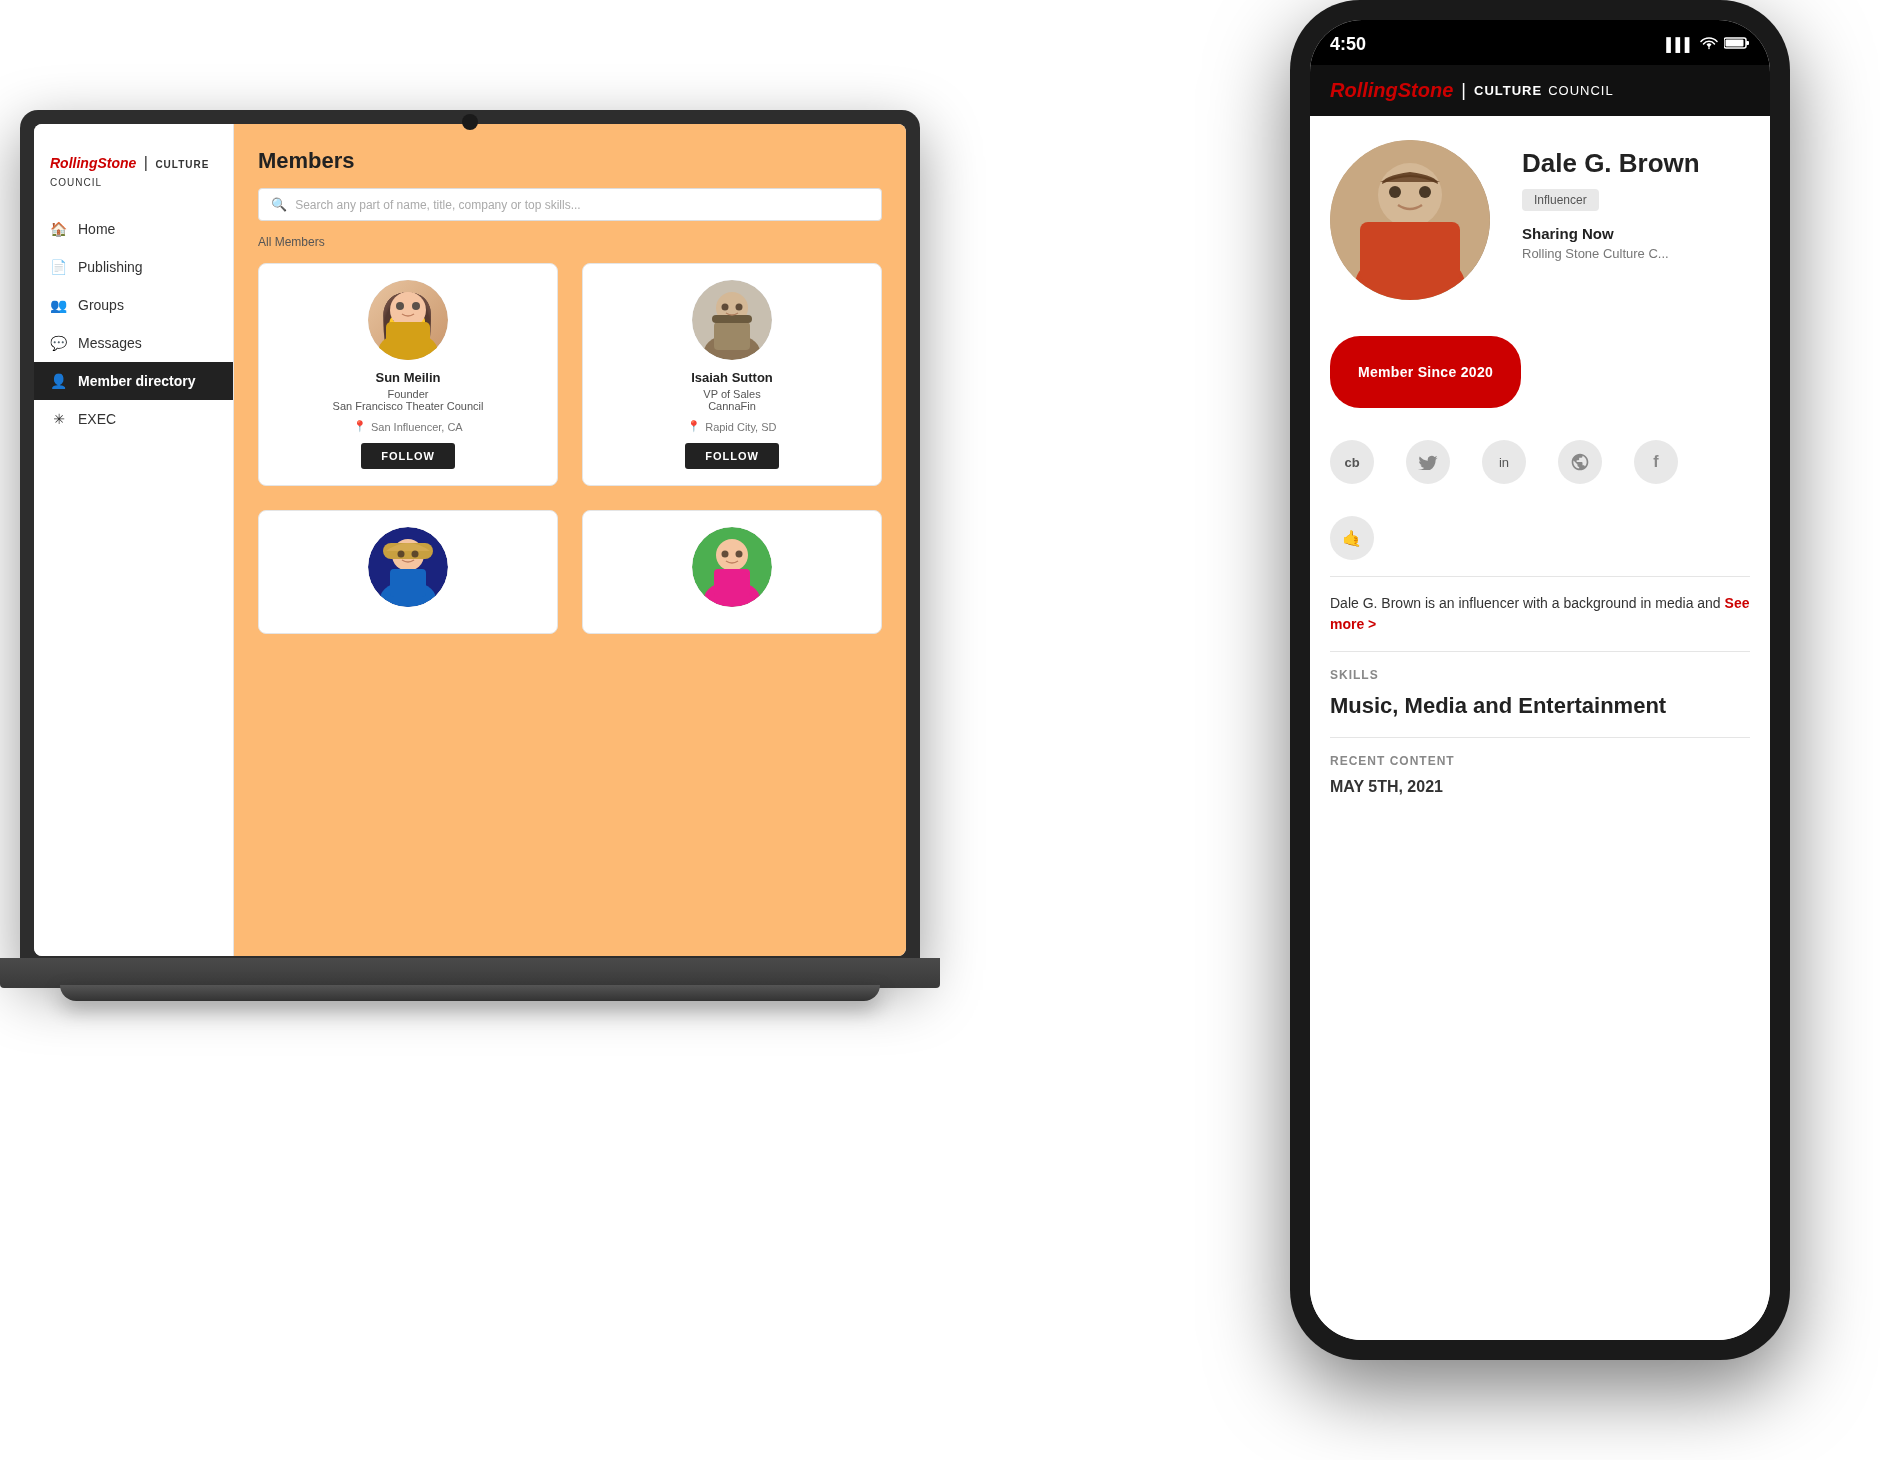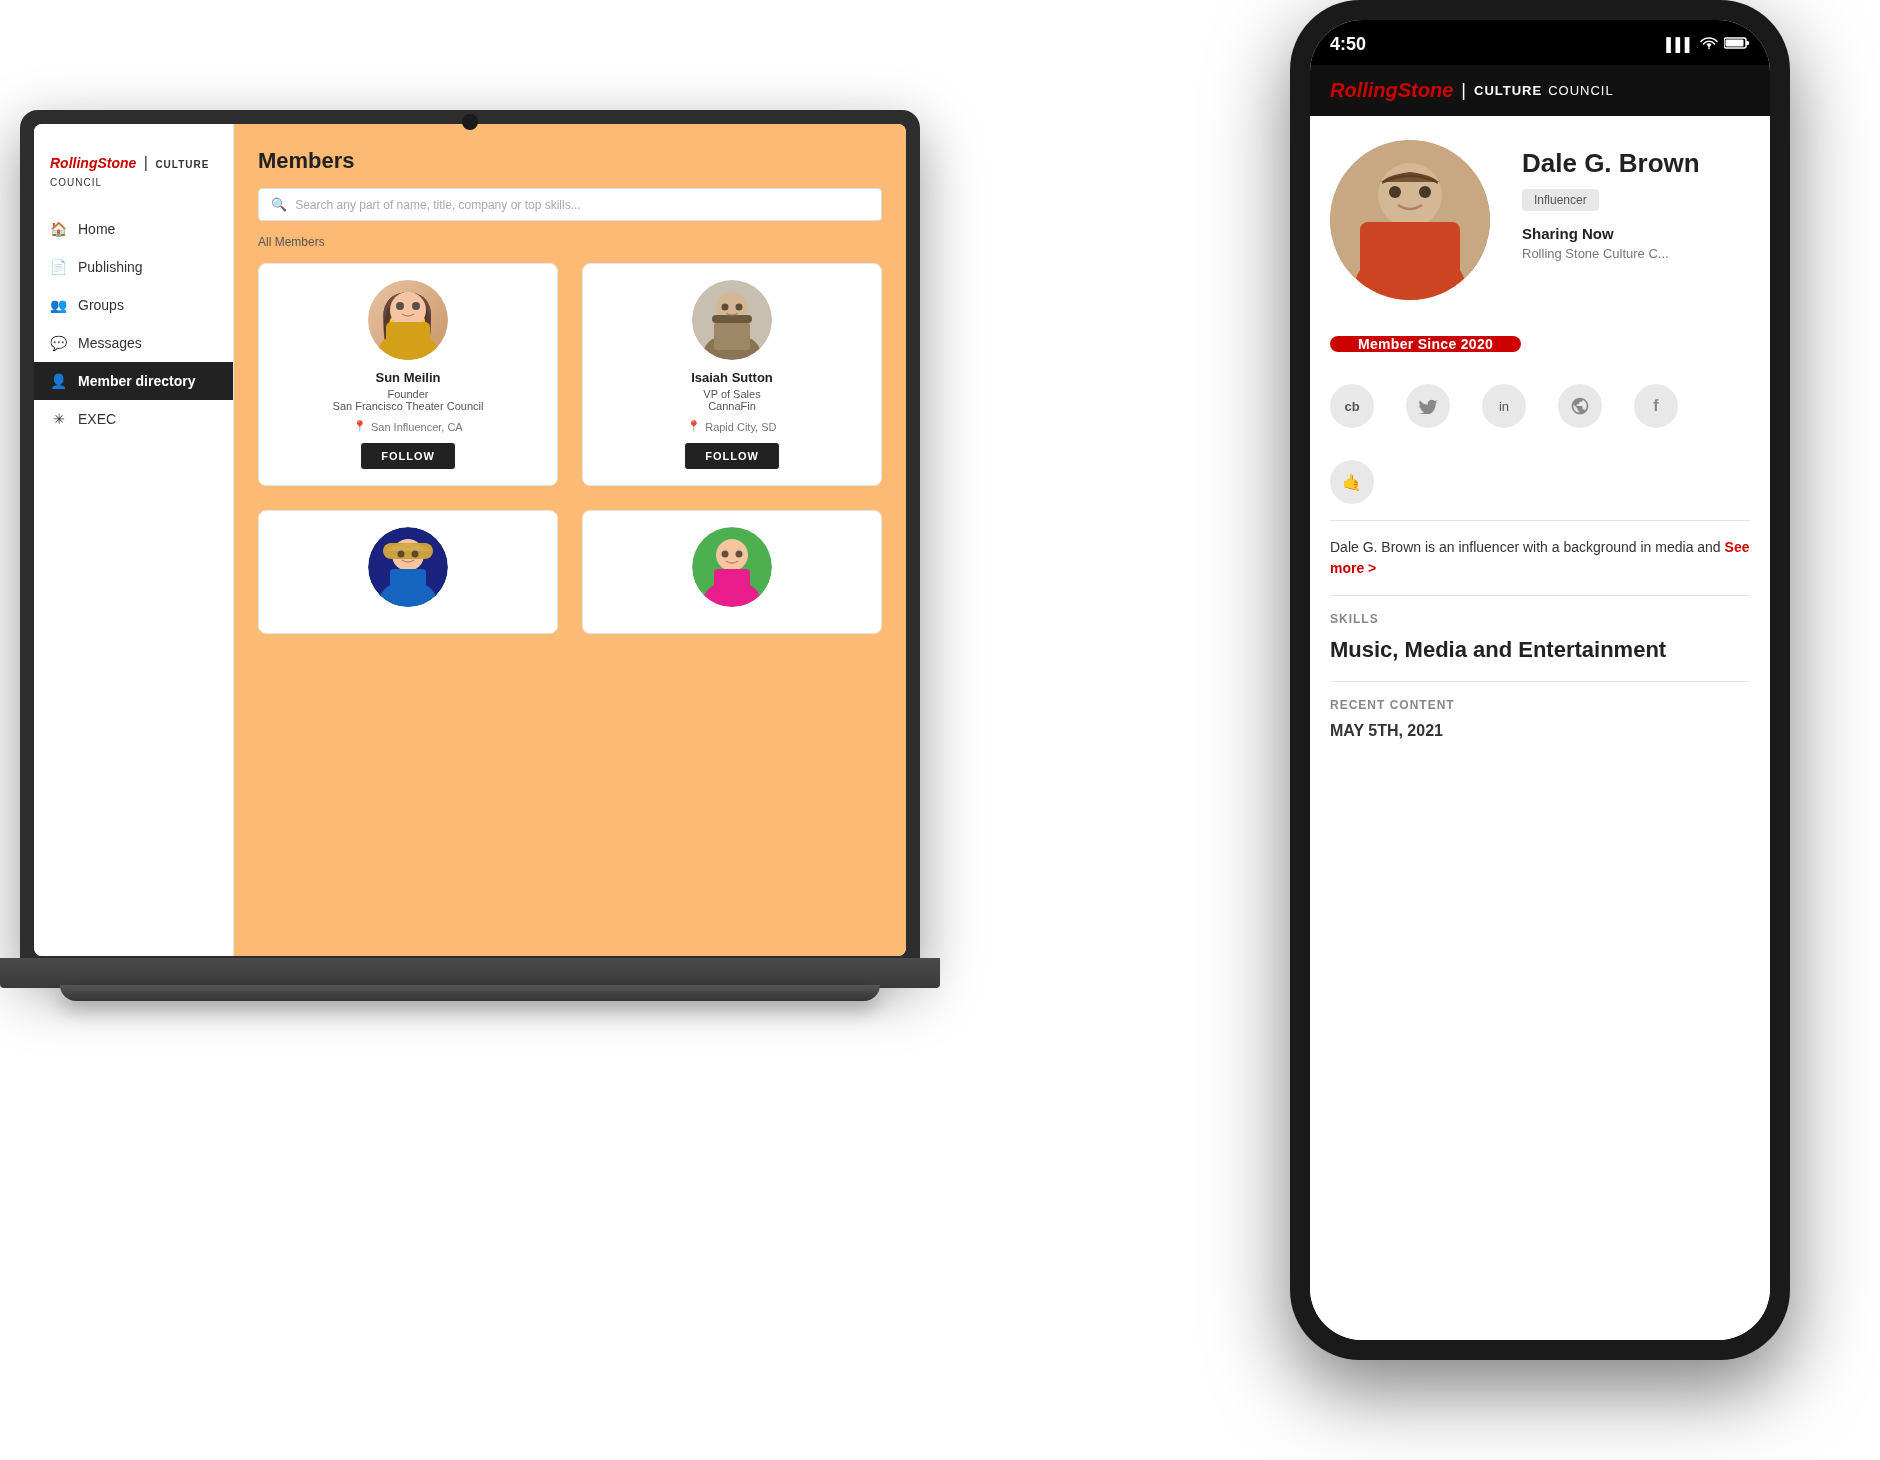--- a/index.html
+++ b/index.html
@@ -447,21 +447,21 @@
       font-size: 13px;
       color: #777;
     }
 
     .member-since-btn {
       display: inline-block;
       background: #cc0000;
       color: #fff;
       font-size: 14px;
       font-weight: 700;
-      padding: 0 28px;
+      padding: 28px 28px;
       border-radius: 30px;
       margin: 16px 0;
       letter-spacing: 0.3px;
     }
 
     .social-icons-row {
       display: flex;
       gap: 32px;
       margin: 16px 0;
       flex-wrap: wrap;

